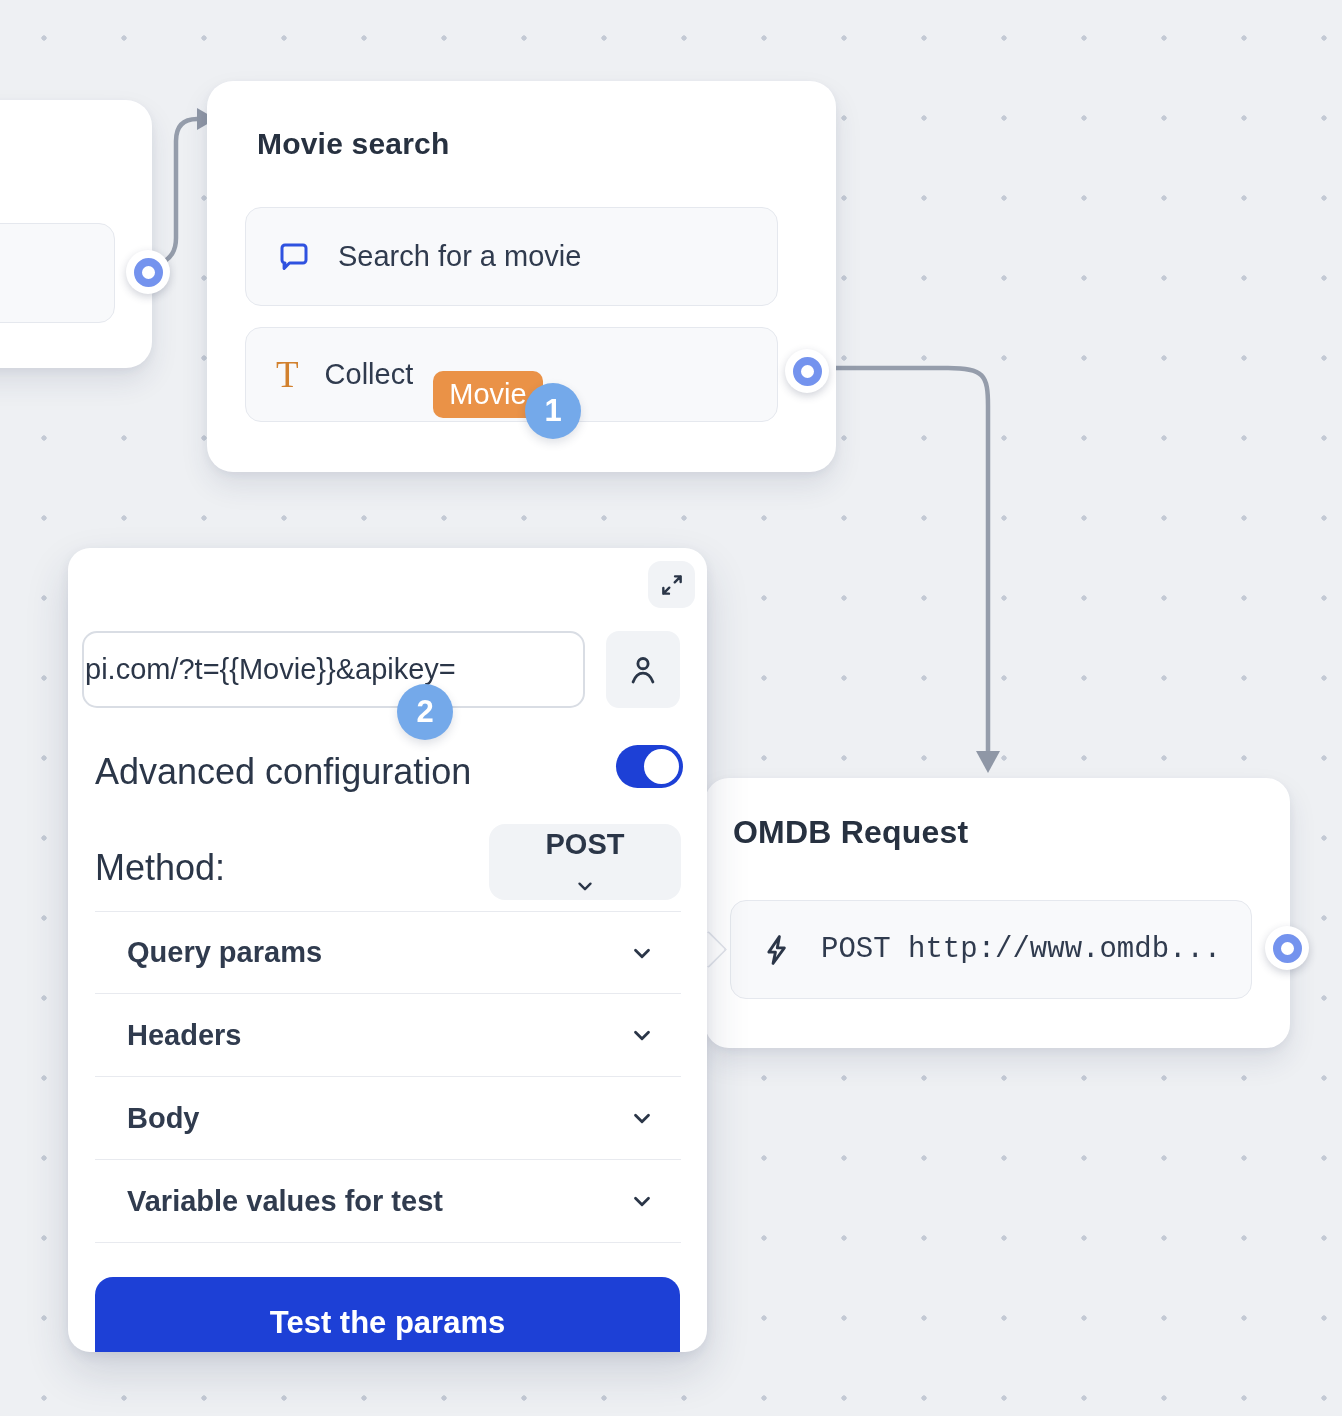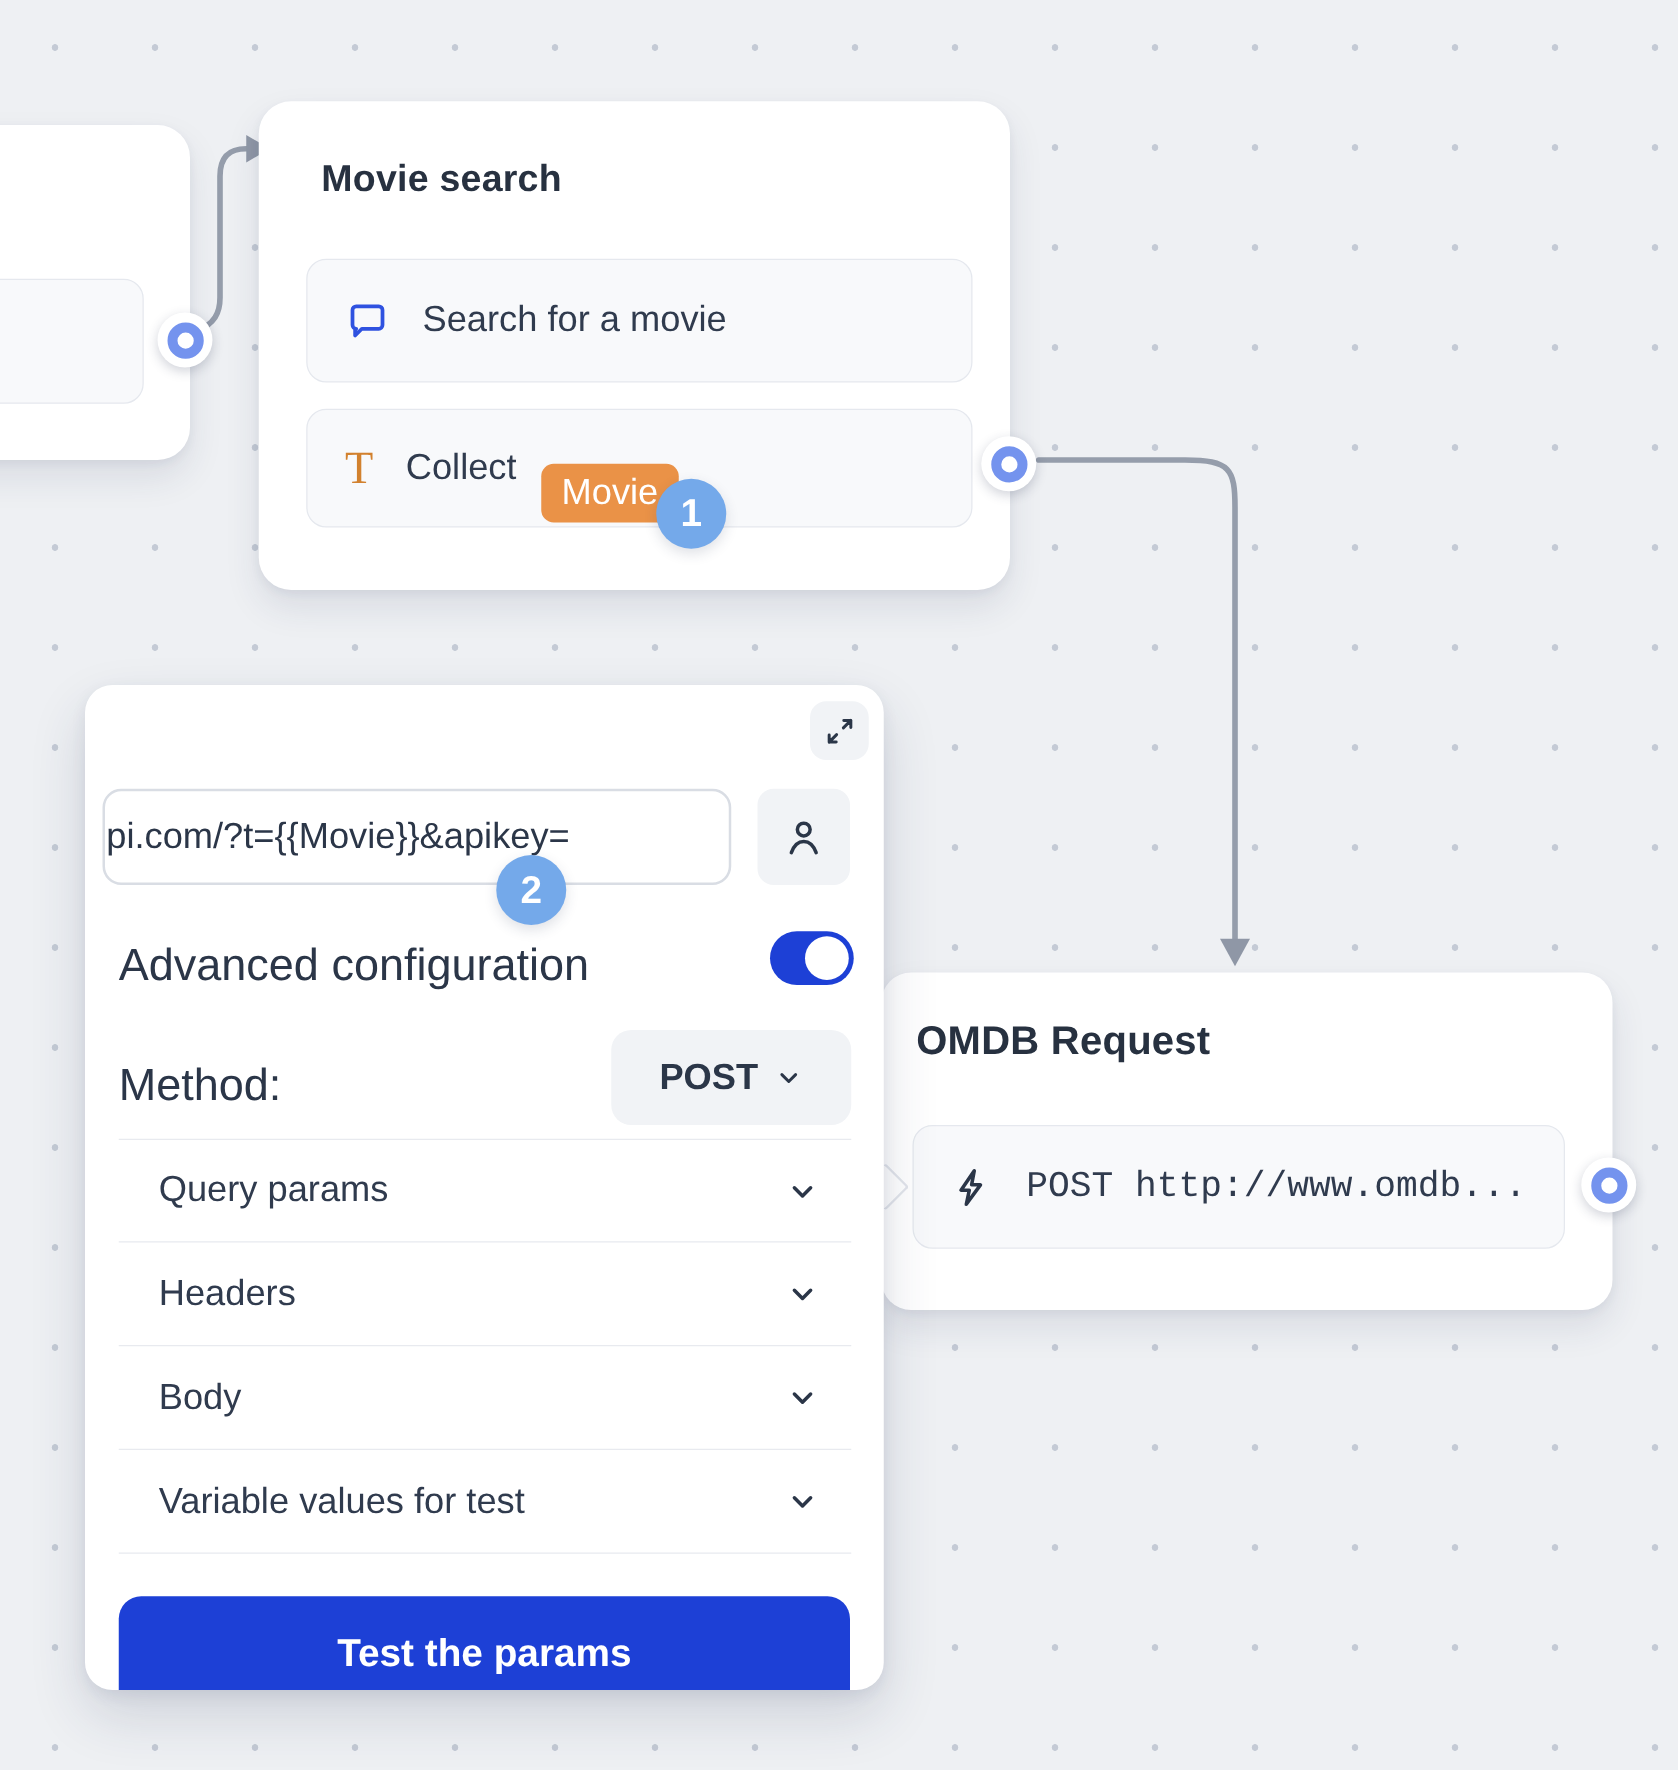--- a/index.html
+++ b/index.html
@@ -58,23 +58,23 @@
   .url-input .url-text{font-size:29px;color:#2b3648;white-space:nowrap;margin-left:-2px;}
   .panel-label{font-size:36px;color:#2b3648;}
   .toggle{
     position:absolute;left:548px;top:197px;width:67px;height:43px;border-radius:22px;
     background:#1d40d6;
   }
   .toggle .knob{position:absolute;right:4px;top:4px;width:35px;height:35px;border-radius:50%;background:#fff;}
   .dropdown{
     position:absolute;left:421px;top:276px;width:192px;height:76px;border-radius:16px;
     background:#f1f3f6;display:flex;align-items:center;justify-content:center;gap:14px;
-    font-size:29px;font-weight:600;color:#2b3648;
-  }
-  .sections{position:absolute;left:27px;top:363px;width:586px;}
+    font-size:29px;font-weight:600;color:#2b3648;flex-direction:column;
+  }
+  .sections{position:absolute;left:27px;top:363px;width:586px;font-weight:bold;}
   .section-row{
     height:83px;border-bottom:1.5px solid #e8eaef;
     display:flex;align-items:center;justify-content:space-between;
     padding:0 26px 0 32px;box-sizing:border-box;font-size:29px;color:#303b4e;
   }
   .section-row:first-child{border-top:1.5px solid #e8eaef;}
   .test-btn{
     position:absolute;left:27px;top:729px;width:585px;height:92px;
     background:#1d40d6;border:none;border-radius:18px 18px 6px 6px;
     color:#fff;font-size:31px;font-weight:700;font-family:inherit;
@@ -97,21 +97,21 @@
       <path d="M 157 265 C 172 259 176 250 176 238 L 176 141 C 176 125 184 119 197 119 L 199 119"></path>
       <path d="M 831 368 L 948 368 C 984 368 988 375 988 406 L 988 752"></path>
     </g>
     <polygon points="197,108 197,130 216,119" fill="#8f97a6"></polygon>
     <polygon points="976,751 1000,751 988,773" fill="#8f97a6"></polygon>
   </svg>
 
   <div class="card" style="left:-70px;top:100px;width:222px;height:268px;"></div>
   <div class="node-row" style="left:-60px;top:223px;width:175px;height:100px;"></div>
 
-  <div class="card" style="left:207px;top:81px;width:601px;height:391px;">
+  <div class="card" style="left:207px;top:81px;width:601px;height:391px;padding-left:28px;">
     <div class="node-title" style="position:absolute;left:50px;top:46px;">Movie search</div>
     <div class="node-row" style="left:38px;top:126px;width:533px;height:99px;">
       <span>
         <svg class="ic" width="36" height="36" viewBox="0 0 24 24" fill="none" stroke="#2f52e0" stroke-width="2" stroke-linejoin="round" stroke-linecap="round">
           <path d="M20 14a2 2 0 0 1-2 2H9l-3.6 3.6V16H6a2 2 0 0 1-2-2V6a2 2 0 0 1 2-2h12a2 2 0 0 1 2 2z"></path>
         </svg>
       </span>
       <span class="row-label">Search for a movie</span>
     </div>
     <div class="node-row" style="left:38px;top:246px;width:533px;height:95px;">

